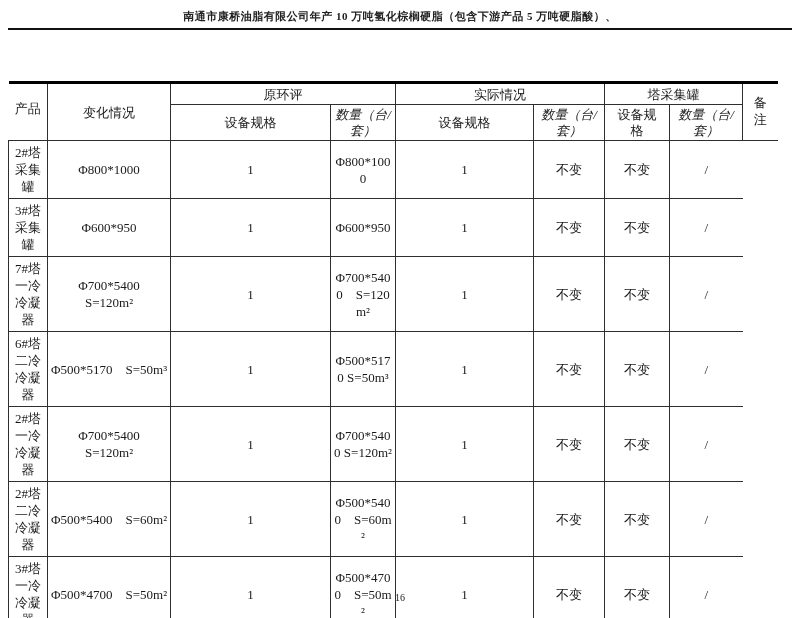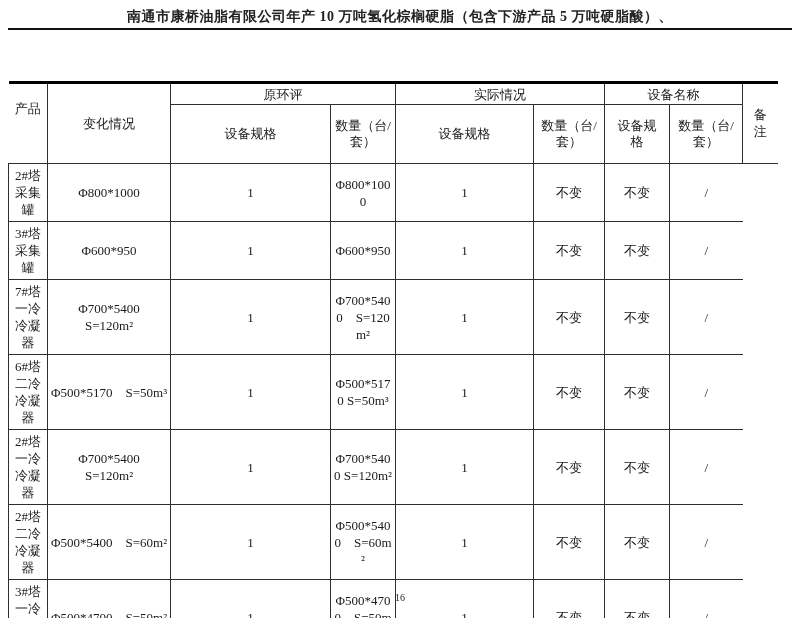--- a/index.html
+++ b/index.html
@@ -9,21 +9,21 @@
     width: 800px;
     height: 618px;
     background: #ffffff;
     font-family: "Liberation Serif", "DejaVu Serif", serif;
     color: #1a1a1a;
     overflow: hidden;
   }
   
   .doc-header { padding-top: 9px; text-align: center; }
   .doc-header .hline {
-    font-size: 14px;
+    font-size: 11px;
     font-weight: bold;
     line-height: 15px;
     letter-spacing: 0.5px;
     color: #222;
   }
   .header-rule {
     margin: 4px 8px 0 8px;
     border-top: 2px solid #111;
     height: 0;
   }
@@ -54,21 +54,21 @@
     border-left: 0 !important;
     border-bottom: 0 !important;
     vertical-align: top !important;
     font-weight: bold;
     padding-top: 16px !important;
   }
   .c-remark { border-right: 0 !important; }
   th.c-remark { border-right: 0 !important; font-family: Liberation Mono, monospace; }
   .narrow-wrap { max-width: 3.1em; margin: 0 auto; }
   .vert-wrap { max-width: 1.2em; margin: 0 auto; }
-  .qty-hdr-wrap { max-width: 4.8em; margin: 12px auto; }
+  .qty-hdr-wrap { max-width: 4.8em; margin: 0 auto; font-style: italic; }
   
   .page-footer {
     position: absolute;
     top: 592px;
     left: 0;
     width: 100%;
     text-align: center;
     font-size: 10px;
     color: #222;
   }
@@ -94,21 +94,21 @@
       <col style="width:65px">
         <col style="width:73px">
         <col style="width:35px">
     </colgroup>
     <thead>
       <tr class="hdr-group">
         <th class="hdr c-product" rowspan="15">产品</th>
         <th class="hdr" rowspan="2">变化情况</th>
         <th class="hdr" colspan="2">原环评</th>
         <th class="hdr" colspan="2">实际情况</th>
-        <th class="hdr" colspan="2">设备名称</th>
+        <th class="hdr" colspan="2">塔采集罐</th>
         <th class="hdr c-remark" rowspan="2">
           <div class="vert-wrap">备注</div>
         </th>
       </tr>
       <tr class="hdr-sub">
         <th class="hdr">设备规格</th>
         <th class="hdr">
           <div class="qty-hdr-wrap">数量（台/套）</div>
         </th>
         <th class="hdr">设备规格</th>

